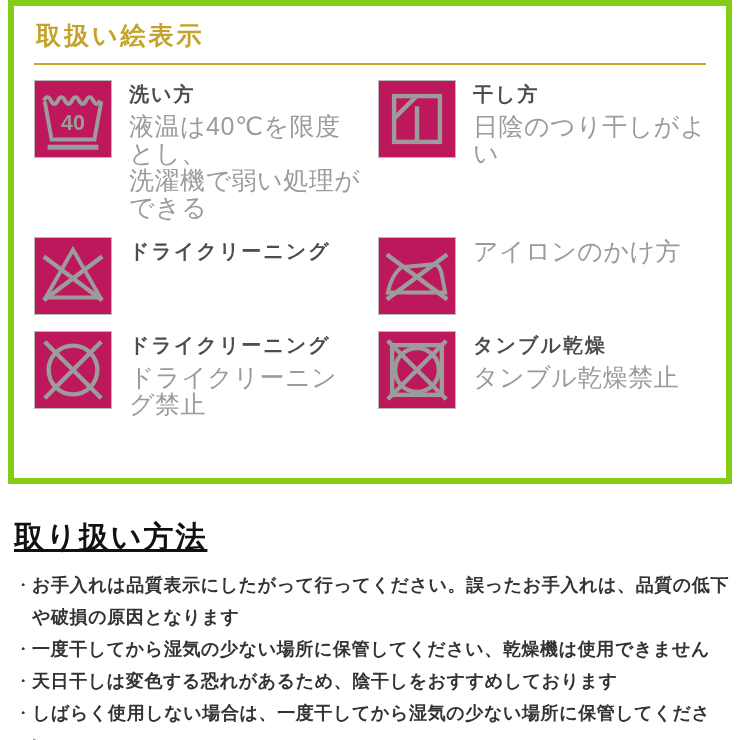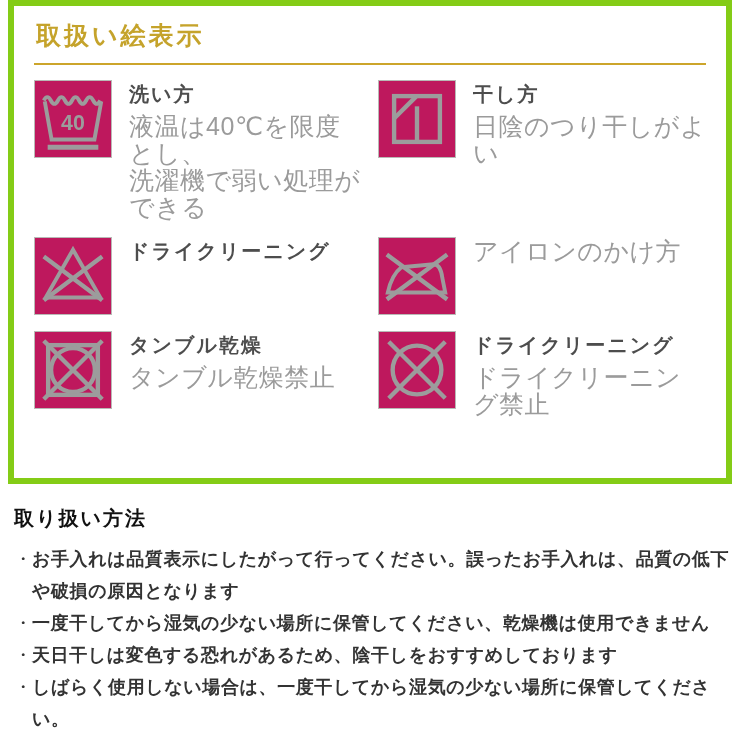--- a/index.html
+++ b/index.html
@@ -51,25 +51,26 @@
     margin:0;
     font-size:25px;
     letter-spacing:0.5px;
     line-height:27px;
     color:#9b9b9b;
     white-space:pre-line;
   }
   
   .handling{padding:21px 0 0 14px;}
   .handling-title{
-    margin:0 0 11px 0;
-    font-size:20px;
+    margin:12px 0 11px 0;
+    font-size:30px;
     font-weight:bold;
     letter-spacing:2px;
     color:#111111;
+    text-decoration:underline;
   }
   .bullet-list{margin:0;padding:0;list-style:none;}
   .bullet-list li{
     display:flex;
     font-size:18px;
     letter-spacing:0.6px;
     line-height:32px;
     color:#333333;
   }
   .bullet-marker{flex:none;width:18px;color:#333333;}
@@ -135,41 +136,41 @@
         </svg>
       </div>
       <div class="care-item-text">
         <p class="care-item-desc">アイロンのかけ方</p>
       </div>
     </div>
 
     <div class="care-item">
       <div class="symbol-tile">
         <svg viewBox="0 0 78 78">
+          <circle class="glyph" stroke-width="4.5" cx="39" cy="39" r="25"></circle>
+          <path class="glyph" stroke-width="4.5" d="M10 10 L68 68 M68 10 L10 68"></path>
+        </svg>
+      </div>
+      <div class="care-item-text">
+        <h3 class="care-item-title">ドライクリーニング</h3>
+        <p class="care-item-desc">ドライクリーニング禁止</p>
+      </div>
+    </div>
+
+    <div class="care-item">
+      <div class="symbol-tile">
+        <svg viewBox="0 0 78 78">
           <rect class="glyph" stroke-width="4.5" x="13.5" y="13.5" width="51" height="51"></rect>
           <circle class="glyph" stroke-width="4.5" cx="39" cy="39" r="22.5"></circle>
           <path class="glyph" stroke-width="4.5" d="M9 9 L69 69 M69 9 L9 69"></path>
         </svg>
       </div>
       <div class="care-item-text">
         <h3 class="care-item-title">タンブル乾燥</h3>
         <p class="care-item-desc">タンブル乾燥禁止</p>
-      </div>
-    </div>
-
-    <div class="care-item">
-      <div class="symbol-tile">
-        <svg viewBox="0 0 78 78">
-          <circle class="glyph" stroke-width="4.5" cx="39" cy="39" r="25"></circle>
-          <path class="glyph" stroke-width="4.5" d="M10 10 L68 68 M68 10 L10 68"></path>
-        </svg>
-      </div>
-      <div class="care-item-text">
-        <h3 class="care-item-title">ドライクリーニング</h3>
-        <p class="care-item-desc">ドライクリーニング禁止</p>
       </div>
     </div>
 
   </div>
 </section>
 
 <section class="handling">
   <h2 class="handling-title">取り扱い方法</h2>
   <ul class="bullet-list">
     <li>

